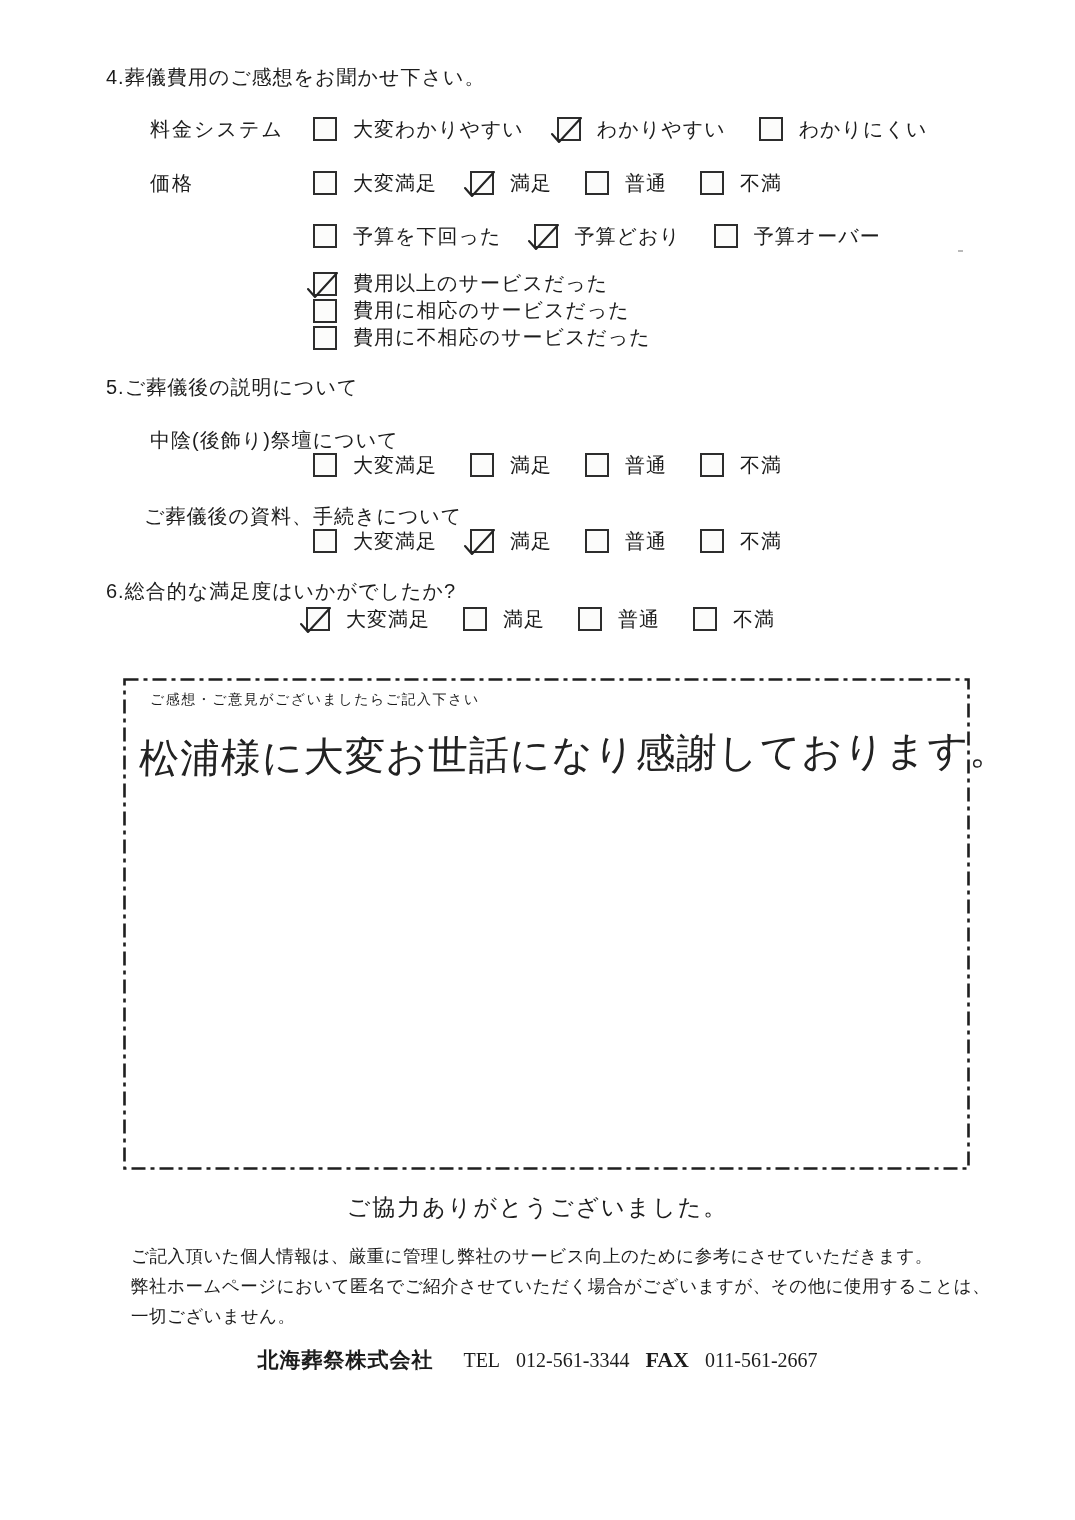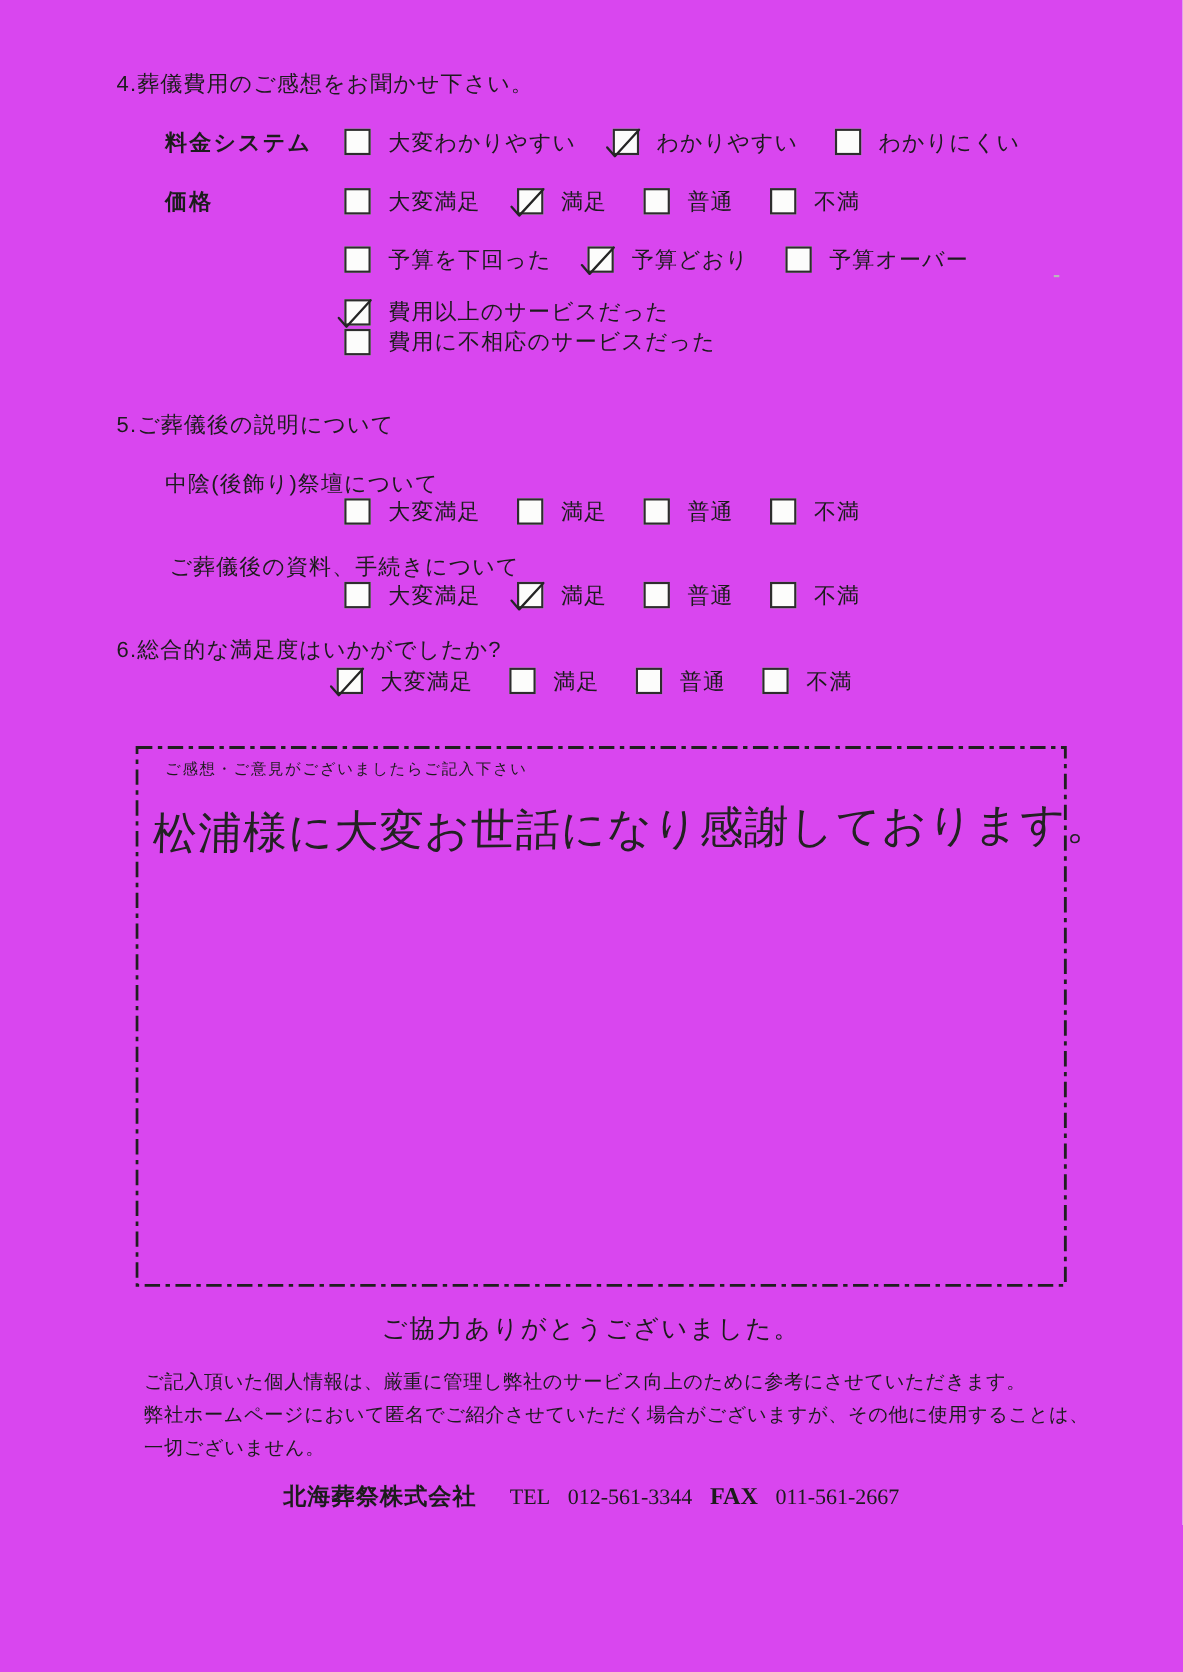--- a/index.html
+++ b/index.html
@@ -1,33 +1,33 @@
 <!DOCTYPE html>
 <html lang="ja"><head>
 <meta charset="utf-8">
 <style>
   html,body{margin:0;padding:0;background:#e8e8e8;}
   .page{
     position:relative;
     width:1075px;height:1520px;
     margin:0 auto;
-    background:#d946ef;
+    background:#ffffff;
     font-family:"Liberation Sans","DejaVu Sans",sans-serif;
     color:#1c1c1c;
     overflow:hidden;
   }
   .abs{position:absolute;}
   .sec-title{
     font-size:20px;line-height:26px;font-weight:500;letter-spacing:1px;white-space:nowrap;
   }
   .sub-label{
     font-size:20px;line-height:26px;font-weight:500;letter-spacing:1px;white-space:nowrap;
   }
   .opt-row{display:flex;align-items:center;height:26px;font-size:20px;}
-  .row-label{width:163px;flex:none;letter-spacing:2px;font-weight:700;white-space:nowrap;}
+  .row-label{width:163px;flex:none;letter-spacing:2px;font-weight:400;white-space:nowrap;}
   .opt{display:flex;align-items:center;margin-right:33px;}
   .cb{
     display:inline-block;position:relative;flex:none;
     width:20px;height:20px;border:2px solid #2d2d2d;
     margin-right:16px;background:#fcfcfb;
   }
   .cb .mark{
     display:none;position:absolute;left:-11px;top:-5px;
     width:38px;height:34px;overflow:visible;
   }
@@ -141,20 +141,24 @@
     <div class="value-row">
       <span class="cb" data-checked="true">
           <svg class="mark" viewBox="0 0 38 34">
             <polyline points="4,20 11,28 33,4"></polyline>
           </svg>
         </span>
       <span class="opt-label">費用以上のサービスだった</span>
     </div>
     <div class="value-row">
       <span class="cb" data-checked="false"></span>
+      <span class="opt-label">費用に相応のサービスだった</span>
+    </div>
+    <div class="value-row">
+      <span class="cb" data-checked="false"></span>
       <span class="opt-label">費用に不相応のサービスだった</span>
     </div>
   </div>
 
   <div class="abs sec-title" style="left:106px;top:374px;">5.ご葬儀後の説明について</div>
 
   <div class="abs sub-label" style="left:150px;top:427px;">中陰(後飾り)祭壇について</div>
   <div class="abs opt-row" style="left:313px;top:452px;">
     <span class="opt">
       <span class="cb" data-checked="false"></span>
@@ -167,21 +171,21 @@
     <span class="opt">
       <span class="cb" data-checked="false"></span>
       <span class="opt-label">普通</span>
     </span>
     <span class="opt">
       <span class="cb" data-checked="false"></span>
       <span class="opt-label">不満</span>
     </span>
   </div>
 
-  <div class="abs sub-label" style="left:154px;top:503px;">ご葬儀後の資料、手続きについて</div>
+  <div class="abs sub-label" style="left:144px;top:503px;">ご葬儀後の資料、手続きについて</div>
   <div class="abs opt-row" style="left:313px;top:528px;">
     <span class="opt">
       <span class="cb" data-checked="false"></span>
       <span class="opt-label">大変満足</span>
     </span>
     <span class="opt">
       <span class="cb" data-checked="true">
           <svg class="mark" viewBox="0 0 38 34">
             <polyline points="4,20 11,28 33,4"></polyline>
           </svg>

